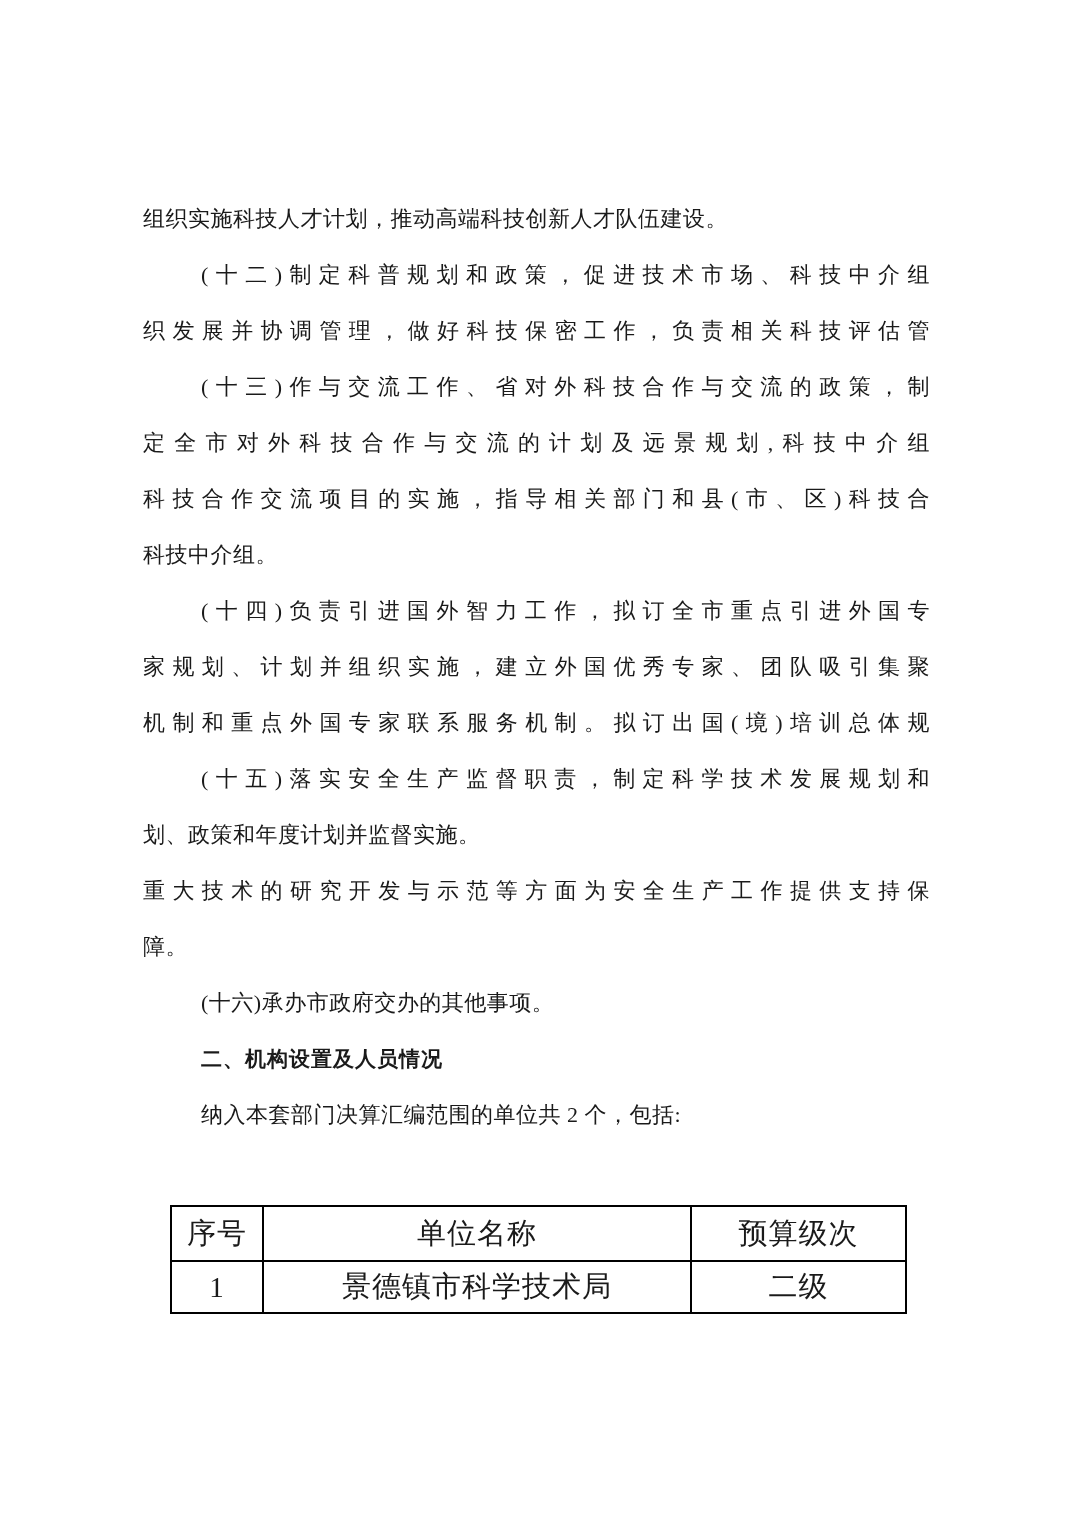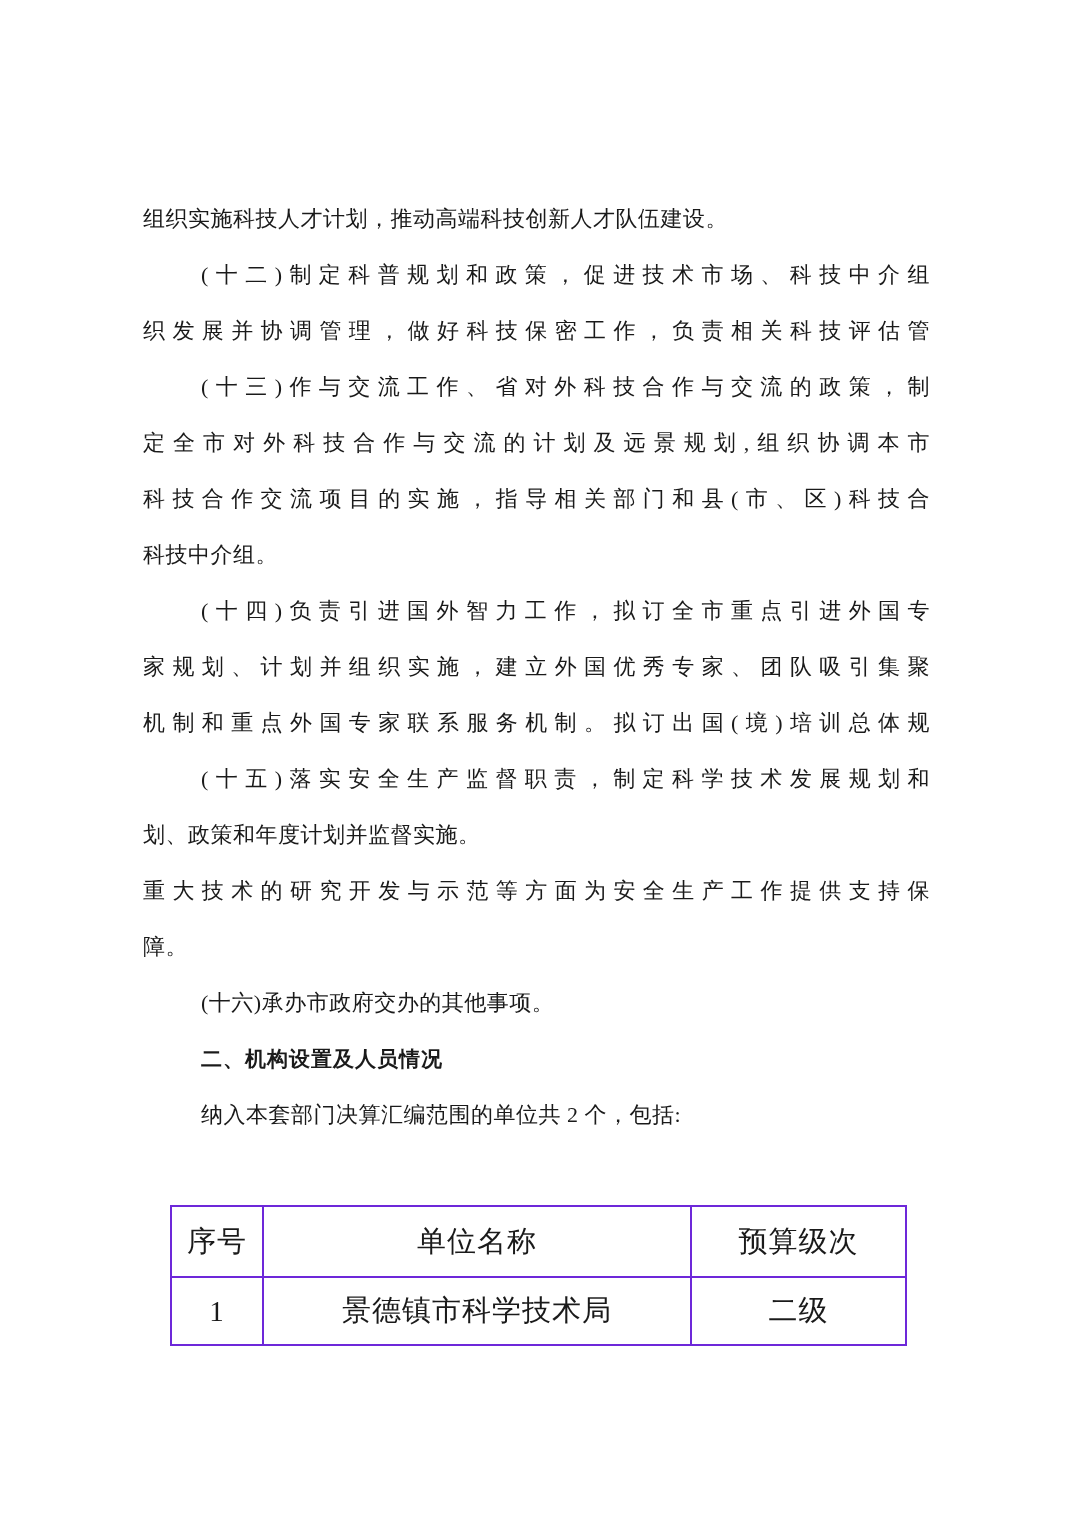--- a/index.html
+++ b/index.html
@@ -49,41 +49,41 @@
     left: 170px;
     top: 1205px;
     width: 735px;
     border-collapse: collapse;
     table-layout: fixed;
     font-size: 29px;
     color: #1a1a1a;
   }
   table.doc-table th,
   table.doc-table td {
-    border: 2px solid #6d28d9;
+    border: 2px solid #000000;
     text-align: center;
     vertical-align: middle;
     font-weight: normal;
-    padding: 8px;
+    padding: 0;
     letter-spacing: 1px;
   }
   table.doc-table thead th { height: 53px; }
   table.doc-table tbody td { height: 50px; }
 </style>
 </head>
 <body>
 
 <div class="page">
 
   <div class="textblock">
       <div class="line">组织实施科技人才计划，推动高端科技创新人才队伍建设。</div>
       <div class="line indent fill">(十二)制定科普规划和政策，促进技术市场、科技中介组</div>
       <div class="line fill">织发展并协调管理，做好科技保密工作，负责相关科技评估管</div>
       <div class="line indent fill">(十三)作与交流工作、省对外科技合作与交流的政策，制</div>
-      <div class="line fill">定全市对外科技合作与交流的计划及远景规划,组织协调本市</div>
+      <div class="line fill">定全市对外科技合作与交流的计划及远景规划,科技中介组</div>
       <div class="line fill">科技合作交流项目的实施，指导相关部门和县(市、区)科技合</div>
       <div class="line">科技中介组。</div>
       <div class="line indent fill">(十四)负责引进国外智力工作，拟订全市重点引进外国专</div>
       <div class="line fill">家规划、计划并组织实施，建立外国优秀专家、团队吸引集聚</div>
       <div class="line fill">机制和重点外国专家联系服务机制。拟订出国(境)培训总体规</div>
       <div class="line indent fill">(十五)落实安全生产监督职责，制定科学技术发展规划和</div>
       <div class="line">划、政策和年度计划并监督实施。</div>
       <div class="line fill">重大技术的研究开发与示范等方面为安全生产工作提供支持保</div>
       <div class="line">障。</div>
       <div class="line indent">(十六)承办市政府交办的其他事项。</div>

